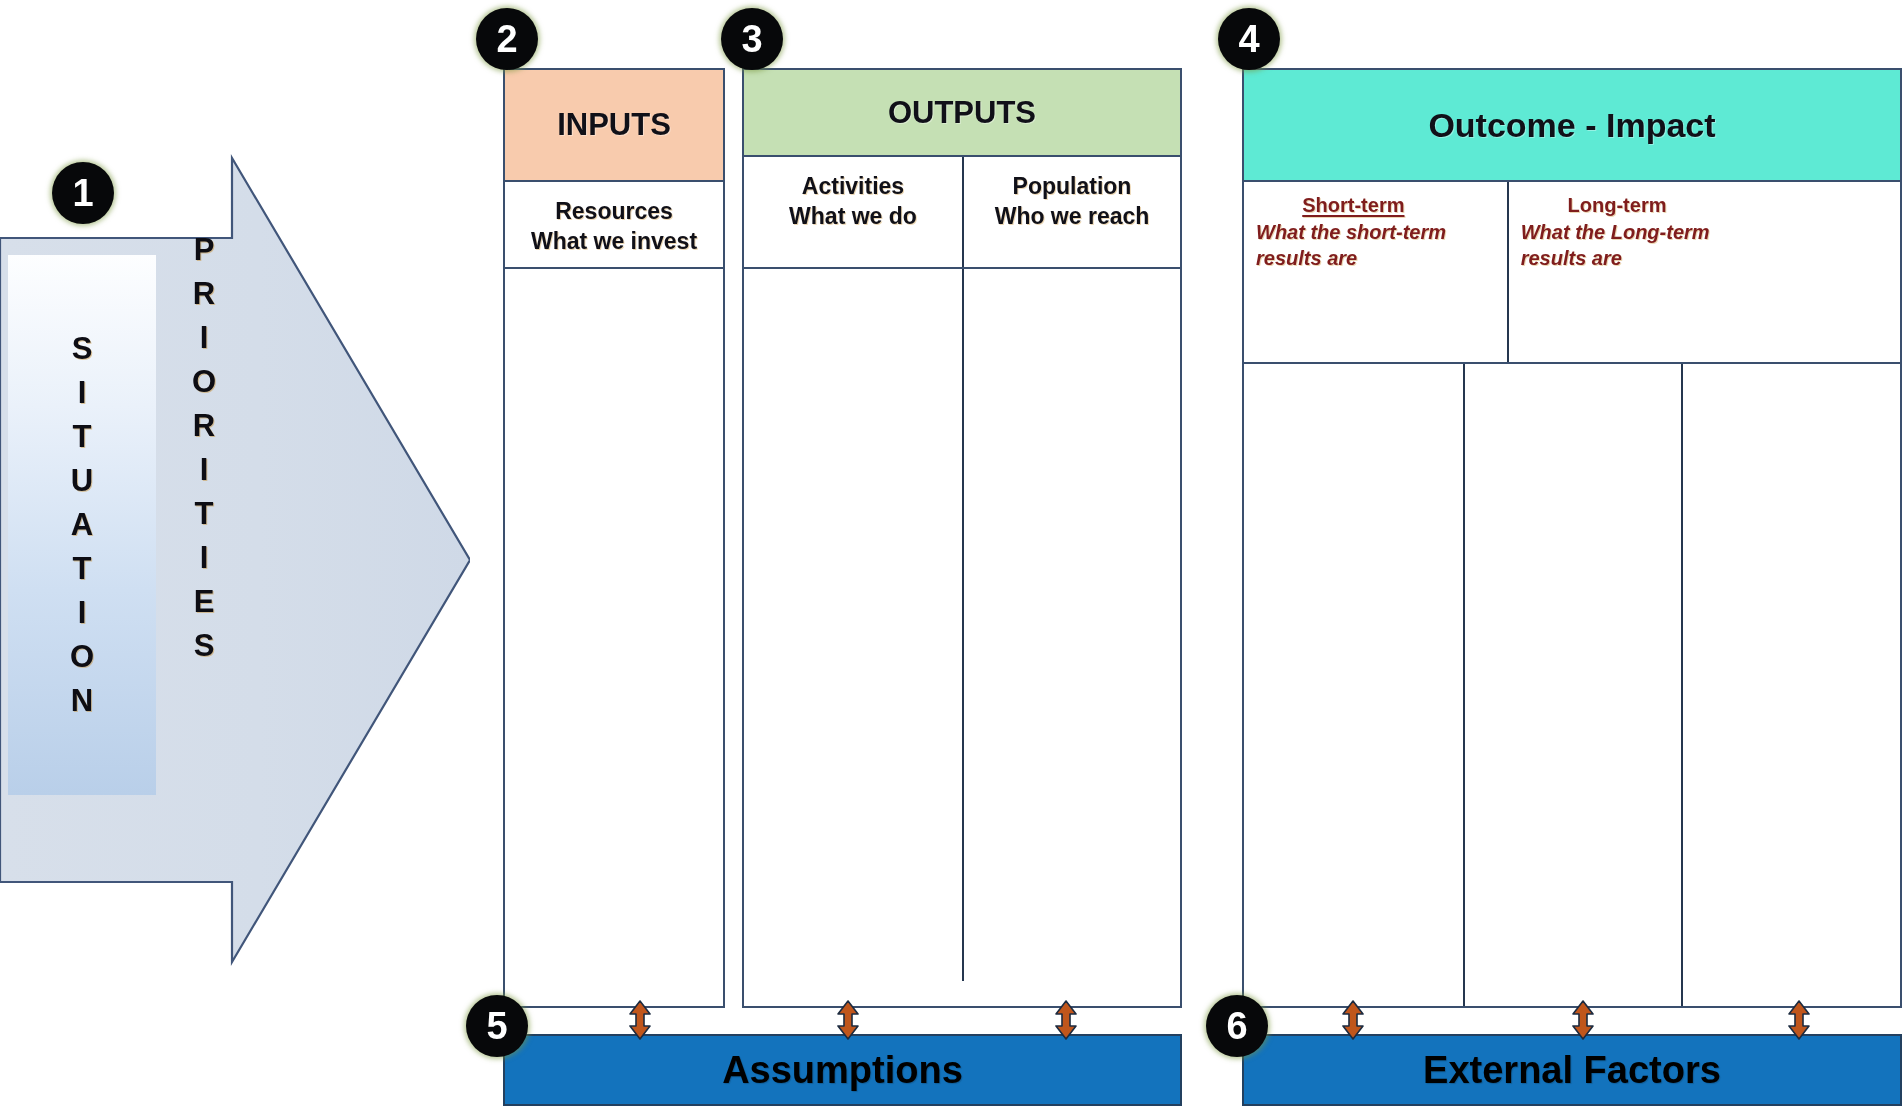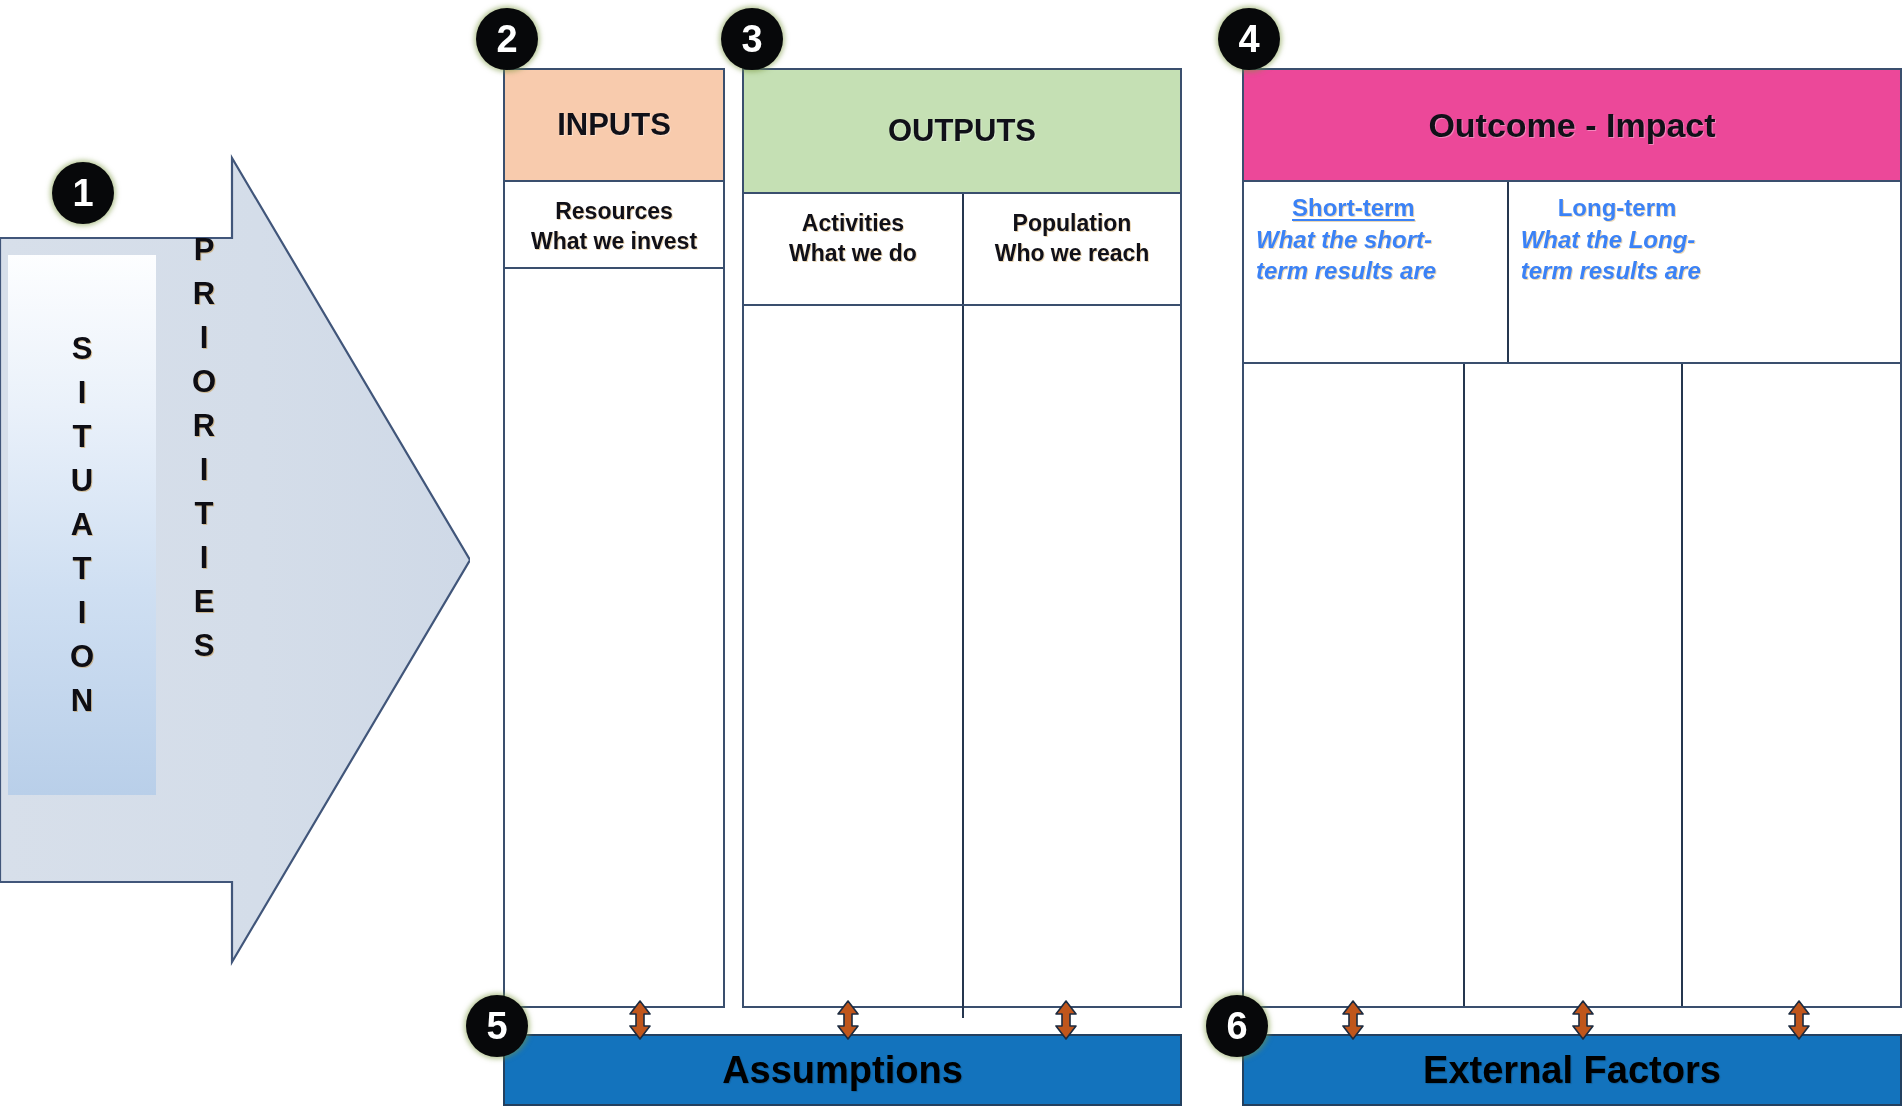--- a/index.html
+++ b/index.html
@@ -95,21 +95,21 @@
     border-bottom: 2px solid #3a4f6e;
     display: flex;
     align-items: center;
     justify-content: center;
     font-weight: bold;
     color: #101018;
     text-shadow: 1px 1px 0 rgba(255,255,255,0.35);
   }
   .head-inputs  { background: #f8cbad; }
   .head-outputs { background: #c5e0b4; }
-  .head-outcome { background: #ec4899; }
+  .head-outcome { background: #5eead4; }
 
   .subrow {
     display: flex;
     box-sizing: border-box;
   }
   .subcell {
     box-sizing: border-box;
     padding: 14px 10px 6px 10px;
     font-weight: bold;
     font-size: 23px;
@@ -124,22 +124,22 @@
     box-sizing: border-box;
     border-top: 2px solid #3a4f6e;
   }
   .bodycell { box-sizing: border-box; }
   .bodycell.divider-left { border-left: 2px solid #25364f; }
 
   
   .oc-cell {
     box-sizing: border-box;
     padding: 10px 12px 4px 12px;
-    font-size: 24px;
-    color: #3b82f6;
+    font-size: 20px;
+    color: #7f1d1d;
     line-height: 1.30;
   }
   .oc-title {
     display: block;
     text-align: center;
     font-weight: bold;
     text-shadow: 1px 1px 0 rgba(200,140,40,0.35);
     margin-bottom: 1px;
   }
   .oc-title.underlined { text-decoration: underline; text-underline-offset: 3px; }
@@ -234,21 +234,21 @@
       </div>
     </div>
     <div class="bodyrow" style="height:714px;">
       <div class="bodycell" style="width:100%;"></div>
     </div>
   </div>
 
   <div class="badge" style="left:721px; top:8px;">3</div>
 
   <div class="panel" id="panel-outputs" style="left:742px; top:68px; width:440px; height:940px;">
-    <div class="panel-head head-outputs" style="height:124px; font-size:31px;">OUTPUTS</div>
+    <div class="panel-head head-outputs" style="height:87px; font-size:31px;">OUTPUTS</div>
     <div class="subrow" style="height:110px;">
       <div class="subcell" style="width:50%;">
         <span>Activities</span><br>
         <span>What we do</span>
       </div>
       <div class="subcell divider-left" style="width:50%;">
         <span>Population</span><br>
         <span>Who we reach</span>
       </div>
     </div>

